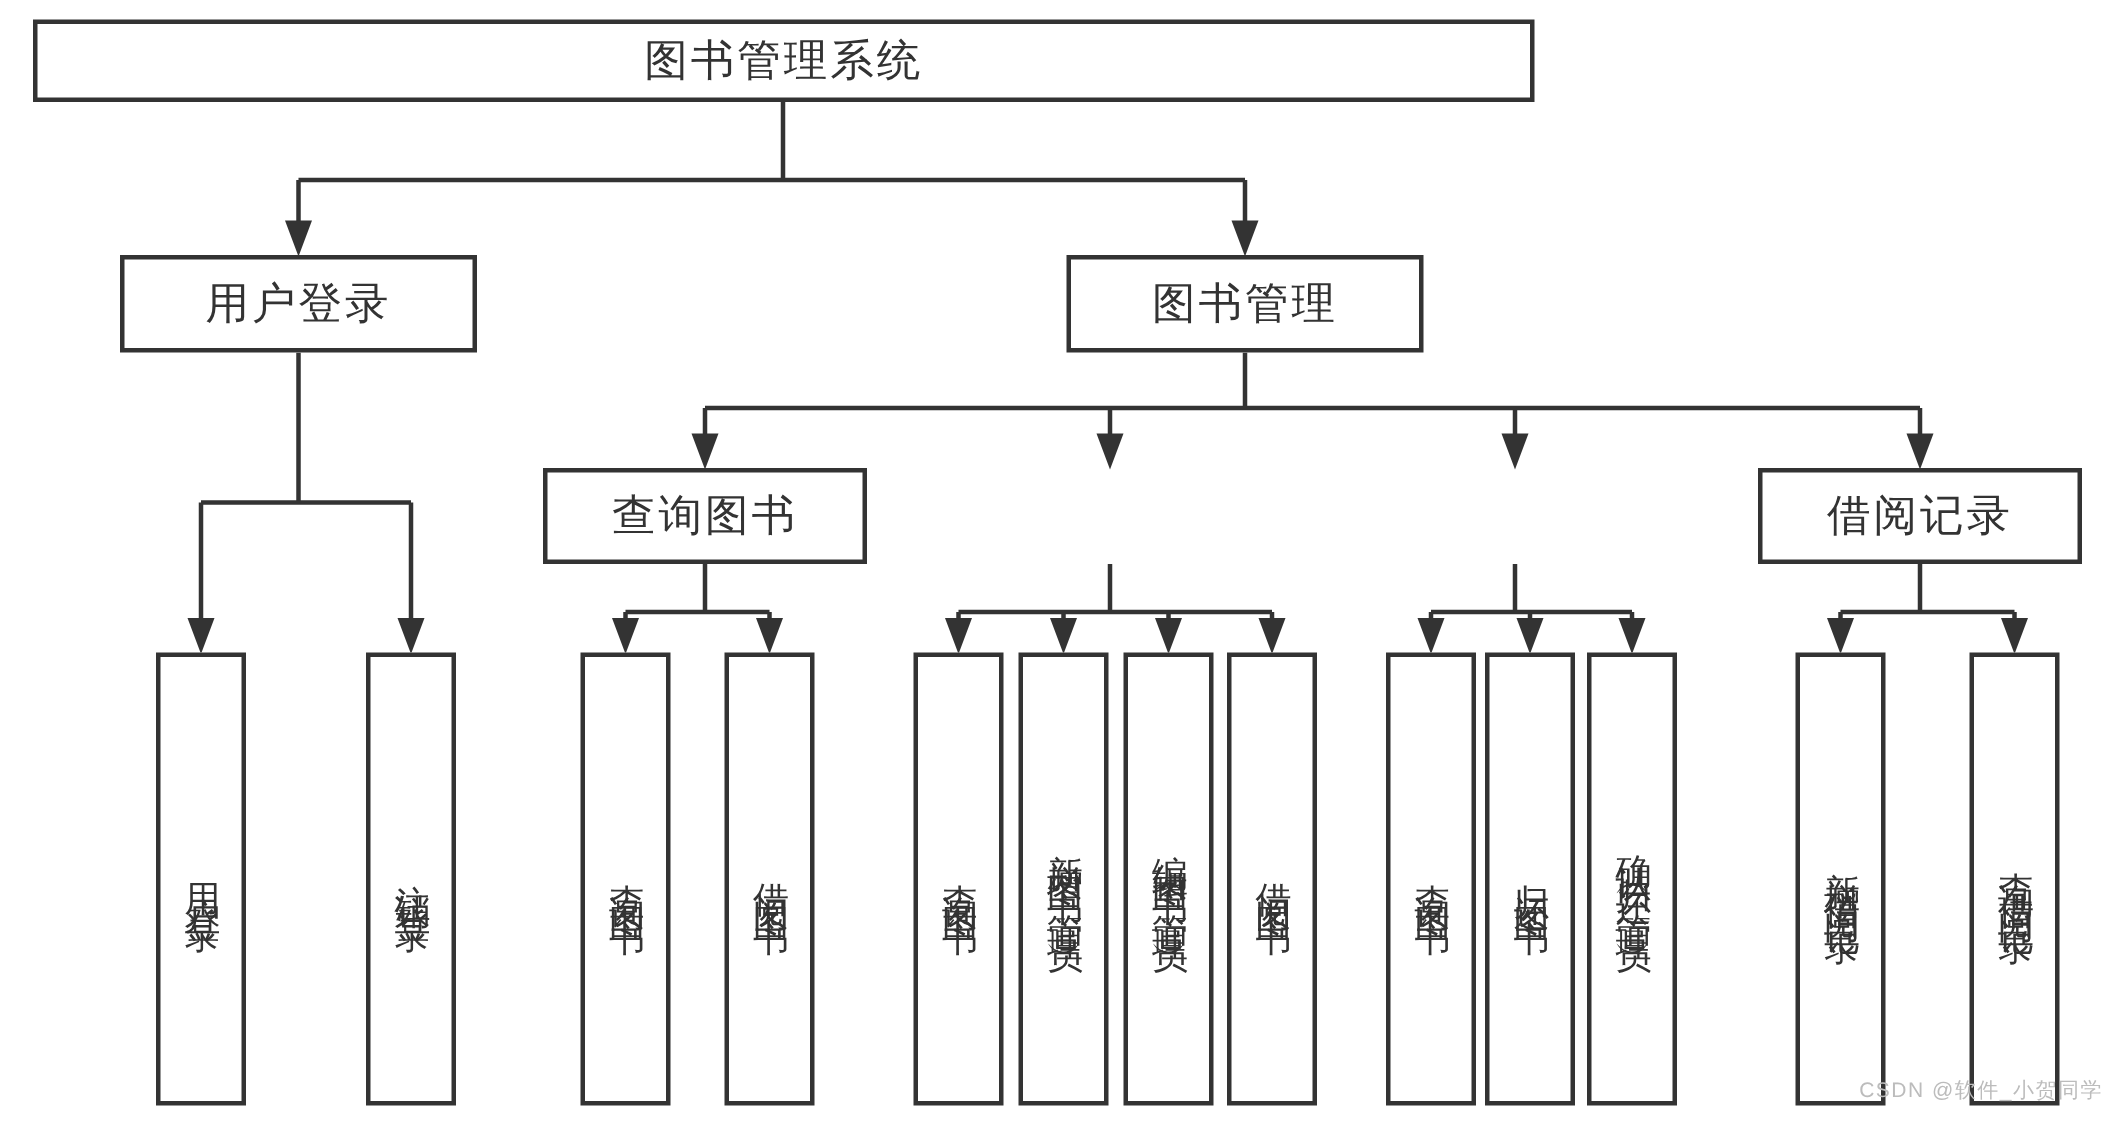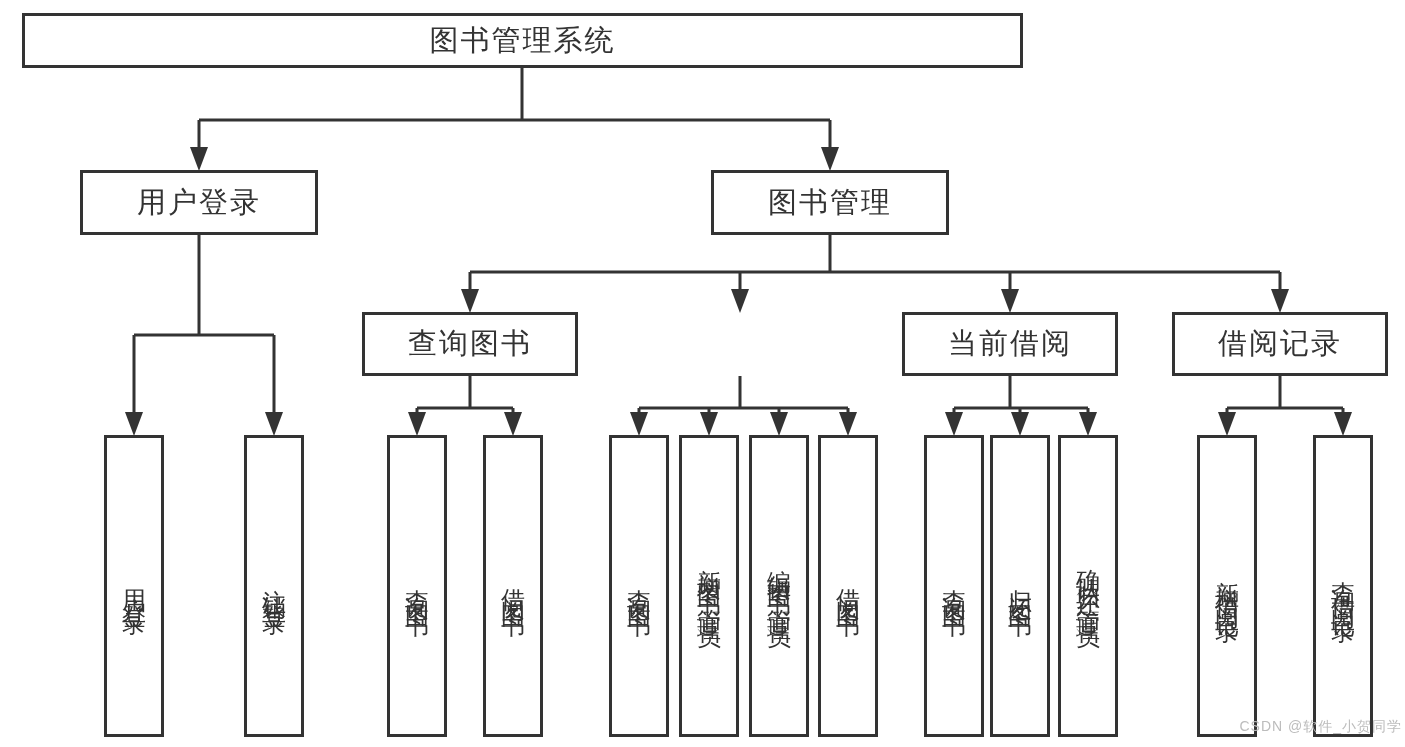--- a/index.html
+++ b/index.html
@@ -100,23 +100,20 @@
   <div class="node hbox" style="left:80px;top:170px;width:238px;height:65px">
     <span>用户登录</span>
   </div>
   <div class="node hbox" style="left:711px;top:170px;width:238px;height:65px">
     <span>图书管理</span>
   </div>
 
   <div class="node hbox" style="left:362px;top:312px;width:216px;height:64px">
     <span>查询图书</span>
   </div>
-  <div class="node hbox" style="left:902px;top:312px;width:216px;height:64px">
-    <span>当前借阅</span>
-  </div>
   <div class="node hbox" style="left:1172px;top:312px;width:216px;height:64px">
     <span>借阅记录</span>
   </div>
 
   <div class="node vbox" style="left:104px;top:435px;width:60px;height:302px">
     <span>用户登录</span>
   </div>
   <div class="node vbox" style="left:244px;top:435px;width:60px;height:302px">
     <span>注销登录</span>
   </div>

